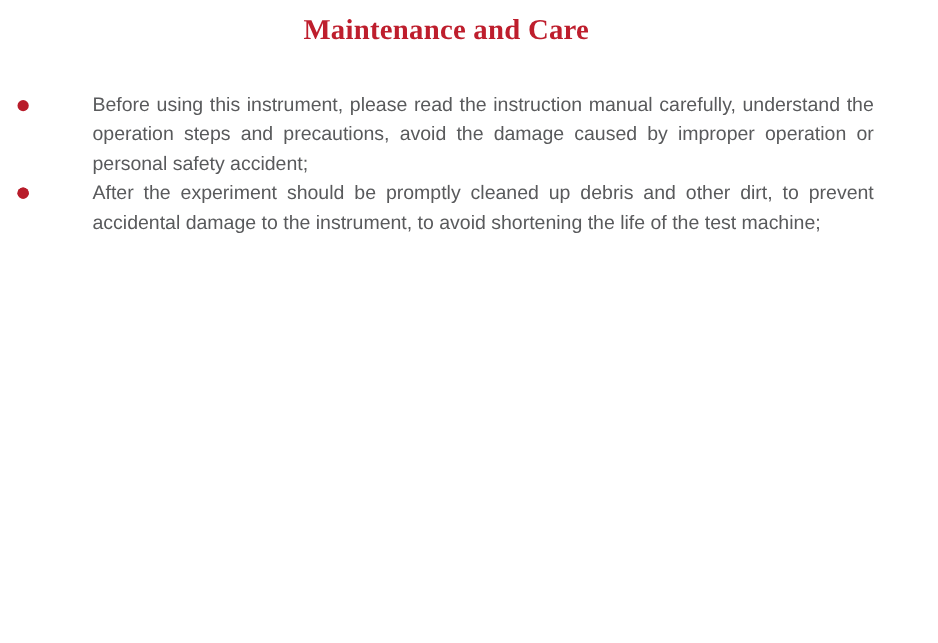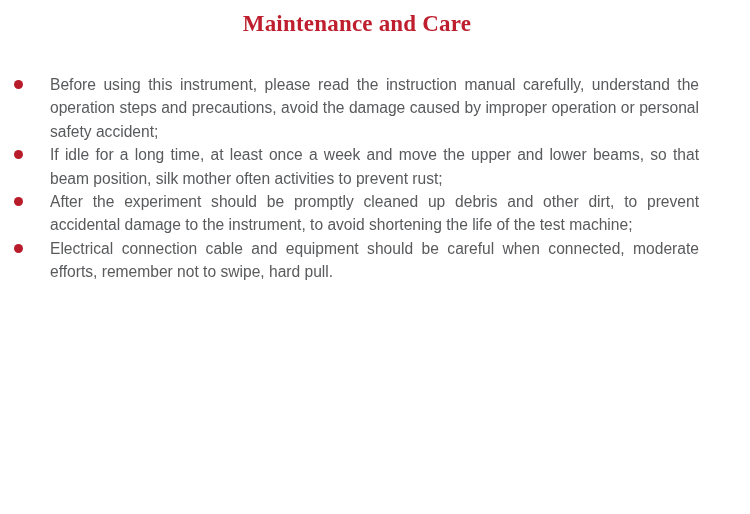--- a/index.html
+++ b/index.html
@@ -37,21 +37,21 @@
     line-height: 26px;
     letter-spacing: 0.2px;
   }
   .care-list {
     list-style: none;
     margin: 0;
     padding: 36px 15px 0 0;
   }
   .care-item {
     position: relative;
-    padding-left: 50px;
+    padding-left: 74px;
     color: var(--text-color);
     font-size: 15.6px;
     line-height: 23.4px;
     text-align: justify;
     text-align-last: left;
     -moz-text-align-last: left;
   }
   .bullet {
     position: absolute;
     left: 14px;
@@ -67,24 +67,19 @@
 
 <div class="page">
   <h1 class="title">Maintenance and Care</h1>
   <ul class="care-list">
     <li class="care-item">
       <span class="bullet"></span>
       <span>Before using this instrument, please read the instruction manual carefully, understand the operation steps and precautions, avoid the damage caused by improper operation or personal safety accident;</span>
     </li>
     <li class="care-item">
       <span class="bullet"></span>
-      <span>If idle for a long time, at least once a week and move the upper and lower beams, so that beam position, silk mother often activities to prevent rust;</span>
     </li>
     <li class="care-item">
       <span class="bullet"></span>
       <span>After the experiment should be promptly cleaned up debris and other dirt, to prevent accidental damage to the instrument, to avoid shortening the life of the test machine;</span>
     </li>
-    <li class="care-item">
-      <span class="bullet"></span>
-      <span>Electrical connection cable and equipment should be careful when connected, moderate efforts, remember not to swipe, hard pull.</span>
-    </li>
   </ul>
 </div>
 
 </body></html>

